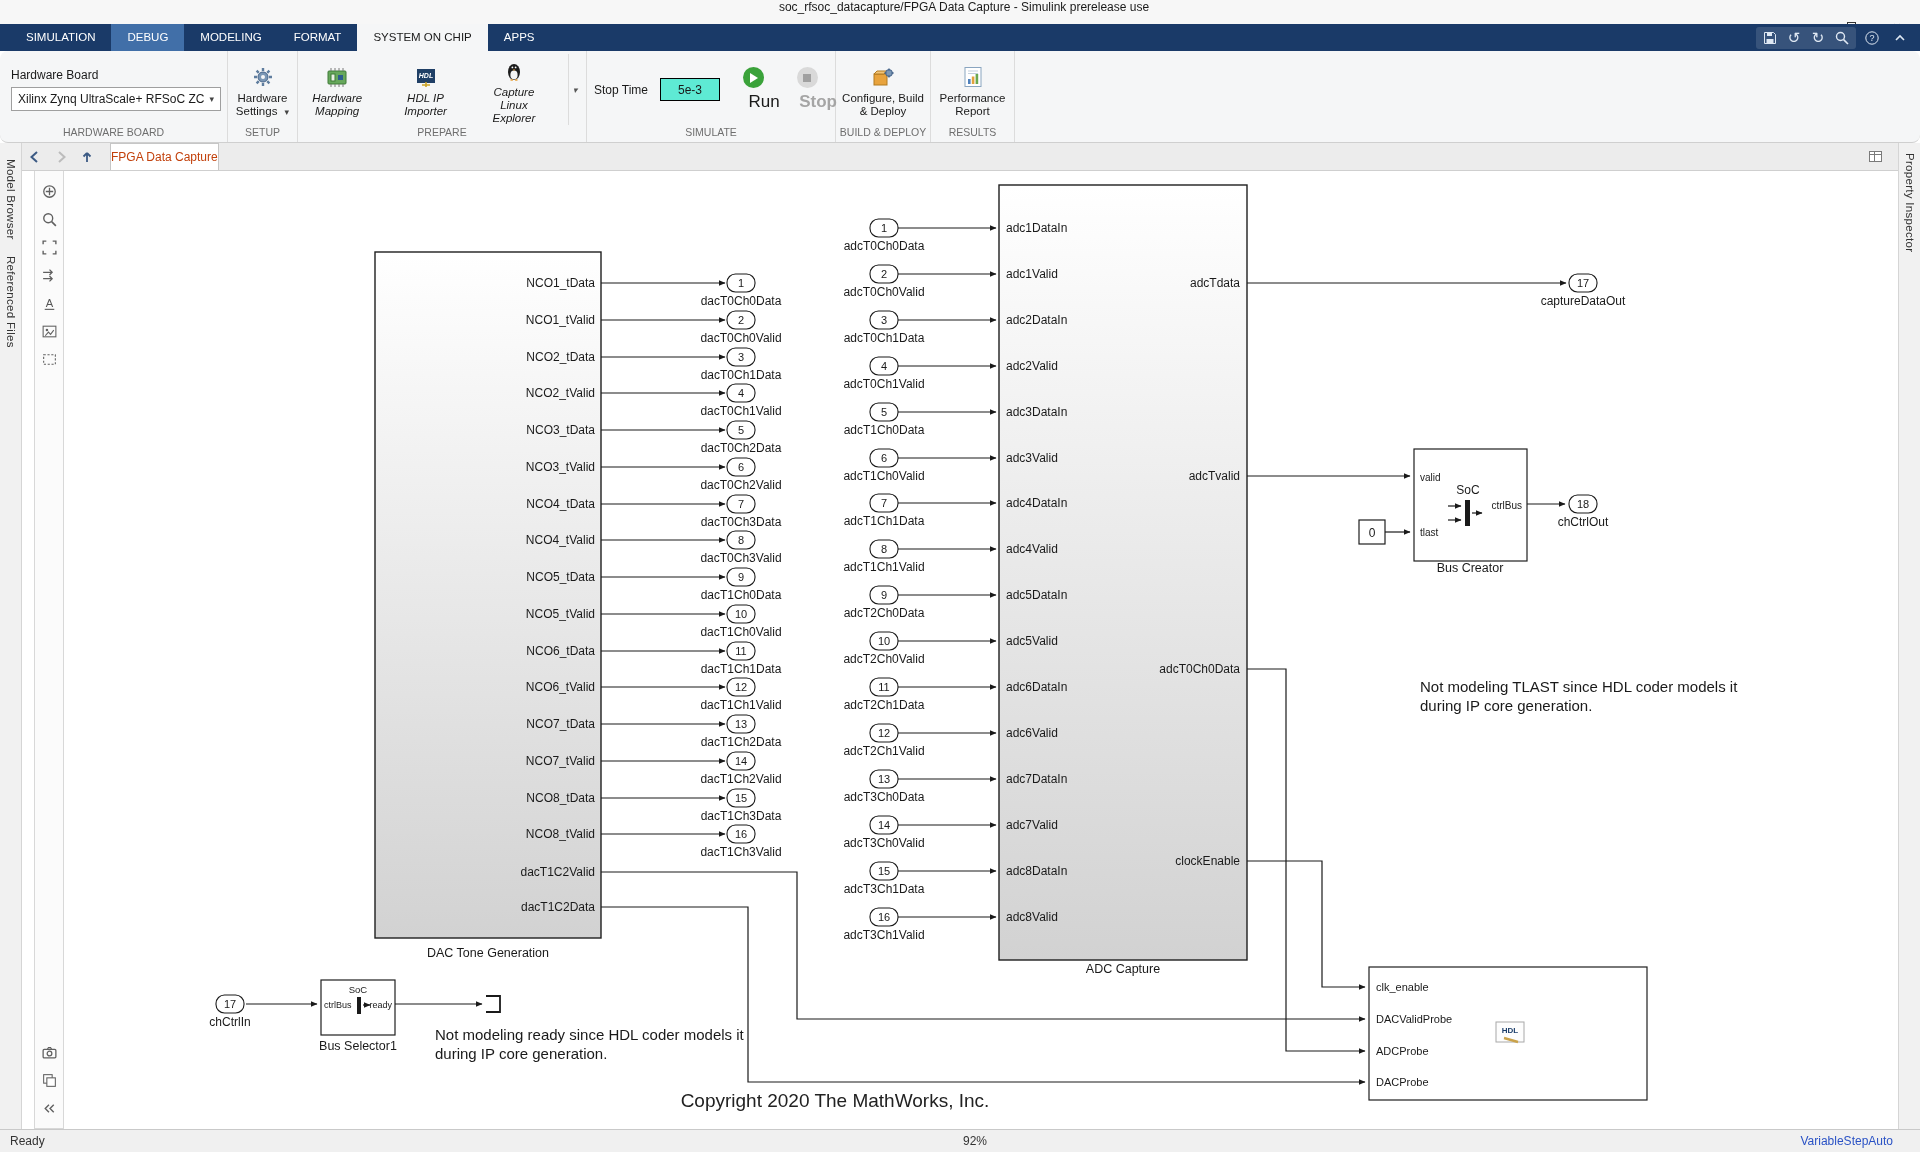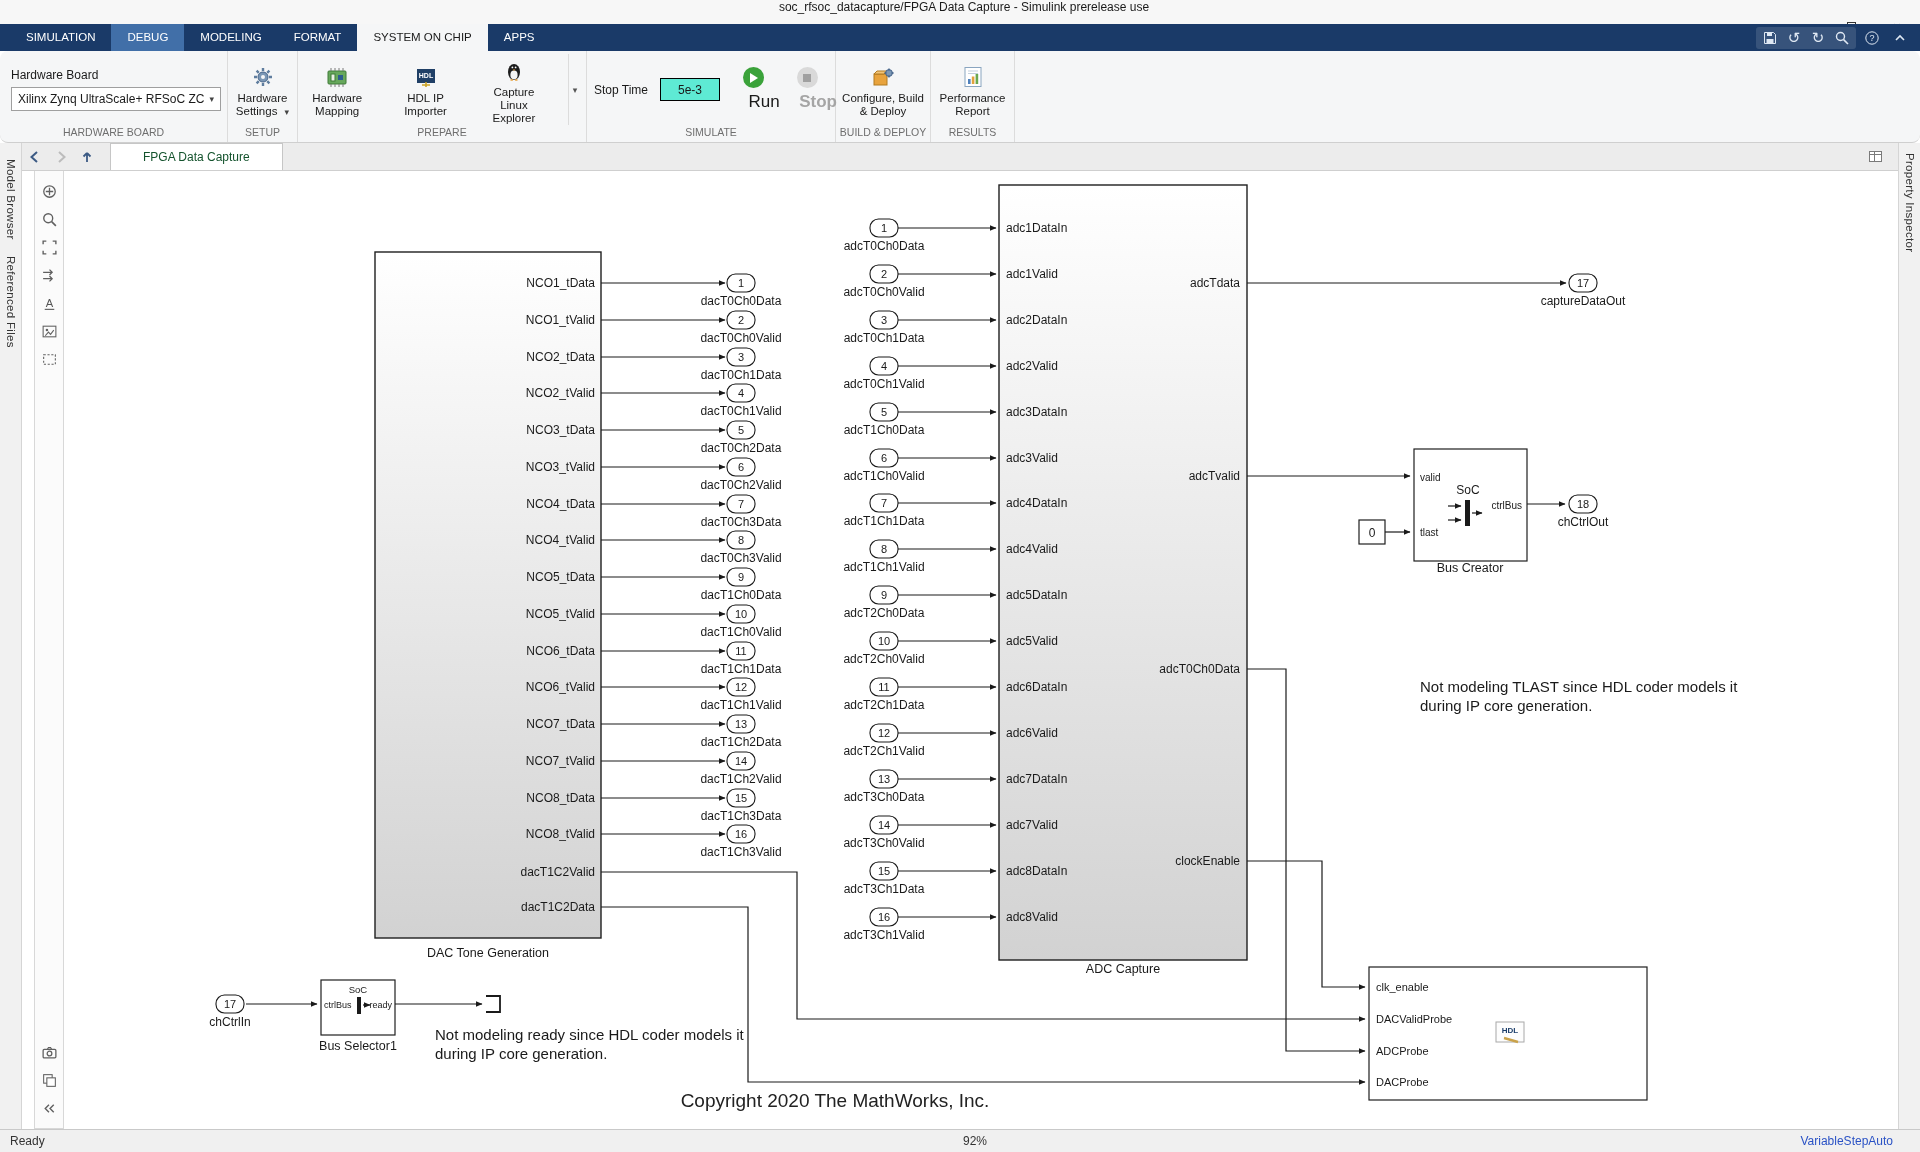--- a/index.html
+++ b/index.html
@@ -63,21 +63,21 @@
              border-bottom:5px solid transparent; margin-left:2px; }
   .stop-circle { width:21px; height:21px; border-radius:50%; background:#d9d9d9; display:flex;
                  align-items:center; justify-content:center; }
   .stop-sq { width:8px; height:8px; background:#a0a0a0; }
 
   
   .docbar { position:absolute; left:22px; top:143px; width:1876px; height:28px; background:#ececec;
             border-bottom:1px solid #cfcfcf; display:flex; align-items:center; }
   .nav-ico { width:26px; height:26px; display:flex; align-items:center; justify-content:center; }
   .doc-tab { margin-left:10px; height:27px; background:#fff; border:1px solid #c6c6c6; border-bottom:none;
-             display:flex; align-items:center; padding:0 32px; font-size:12px; color:#14532d; }
+             display:flex; align-items:center; padding:0 0; font-size:12px; color:#c2410c; }
   .docbar-right { margin-left:auto; margin-right:10px; }
 
   
   .left-rail { position:absolute; left:0; top:143px; width:22px; height:986px; background:#f1f1f1;
                border-right:1px solid #d5d5d5; display:flex; flex-direction:column; align-items:center; }
   .right-rail { position:absolute; left:1898px; top:143px; width:22px; height:986px; background:#f1f1f1;
                 border-left:1px solid #d5d5d5; display:flex; flex-direction:column; align-items:center; }
   .rail-label { writing-mode:vertical-rl; font-size:11.5px; color:#333; margin-top:16px;
                 letter-spacing:.3px; white-space:nowrap; }
   .right-rail .rail-label { margin-top:10px; }
@@ -523,21 +523,21 @@
               <circle cx="12" cy="12" r="2" fill="#f5f6f7"></circle>
             </svg>
           </span>
           <span class="lbl"><span>Hardware Settings</span> <span class="dd-caret" style="margin-left:0">▾</span></span>
         </div>
       </div>
       <div class="rsection-label">SETUP</div>
     </div>
 
     <div class="rsection" style="width:289px">
-      <div class="rsection-content" style="gap:20px;">
+      <div class="rsection-content" style="gap:20px;font-style:italic;">
         <div class="rbtn-big">
           <span class="ic">
             <svg width="24" height="24" viewBox="0 0 24 24">
               <rect x="3" y="6" width="18" height="13" rx="1" fill="#67a85c" stroke="#3e7a36"></rect>
               <path d="M6 6V3M10 6V3M14 6V3M18 6V3M6 19v3M10 19v3M14 19v3M18 19v3" stroke="#7a7a7a"></path>
               <rect x="13" y="10" width="5" height="5" fill="#2d5d8d"></rect>
               <rect x="6" y="9" width="4" height="7" fill="#e8f0e4" stroke="#3e7a36"></rect>
             </svg>
           </span>
           <span class="lbl">Hardware Mapping</span>

